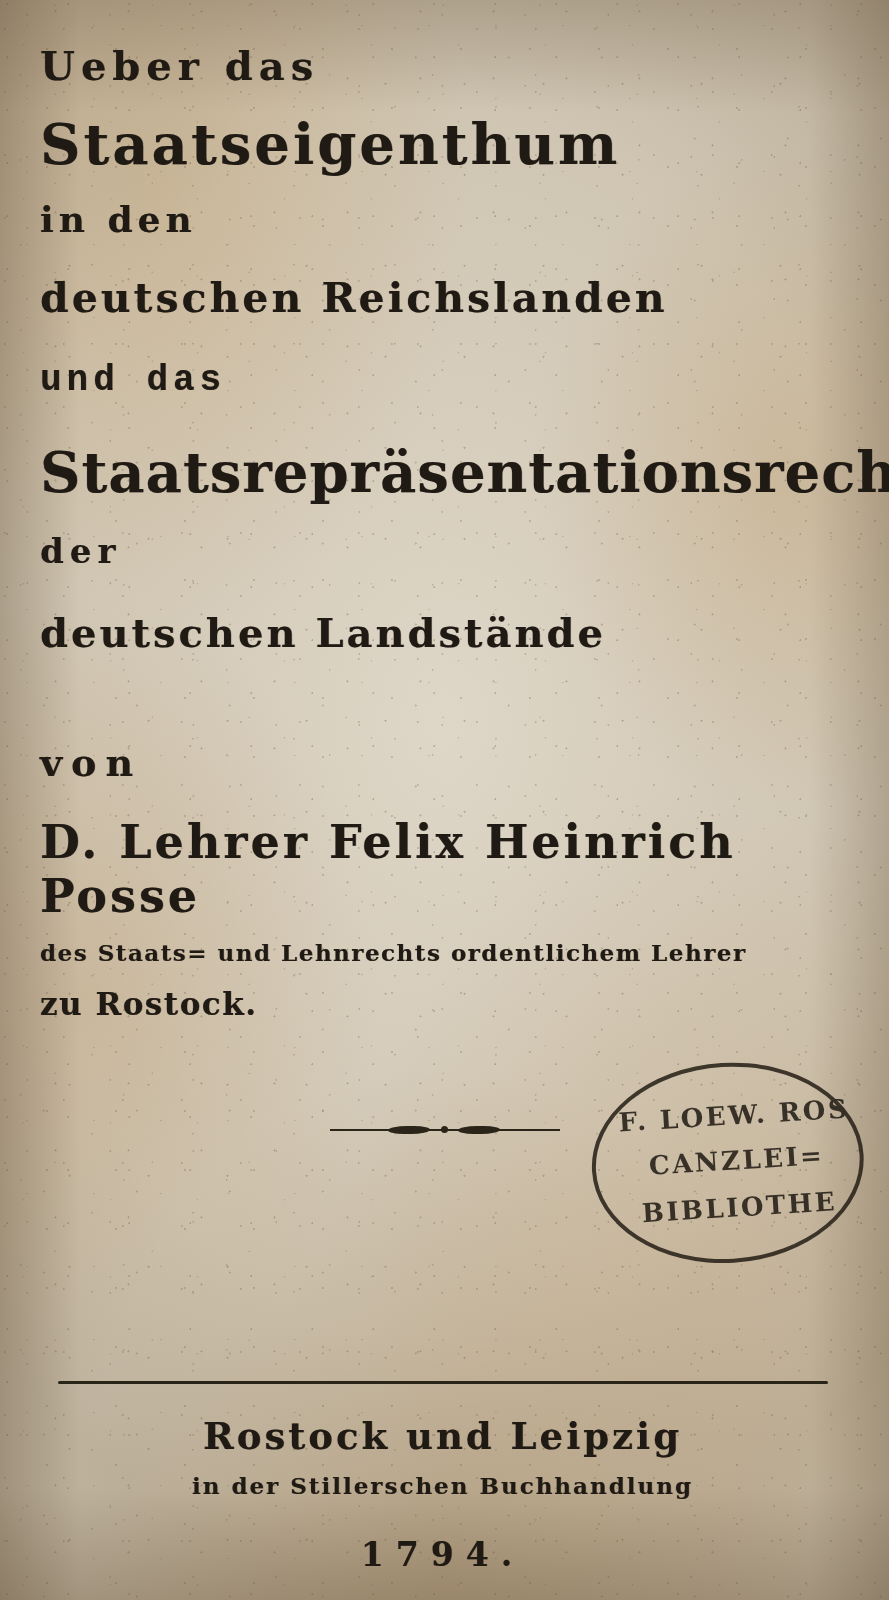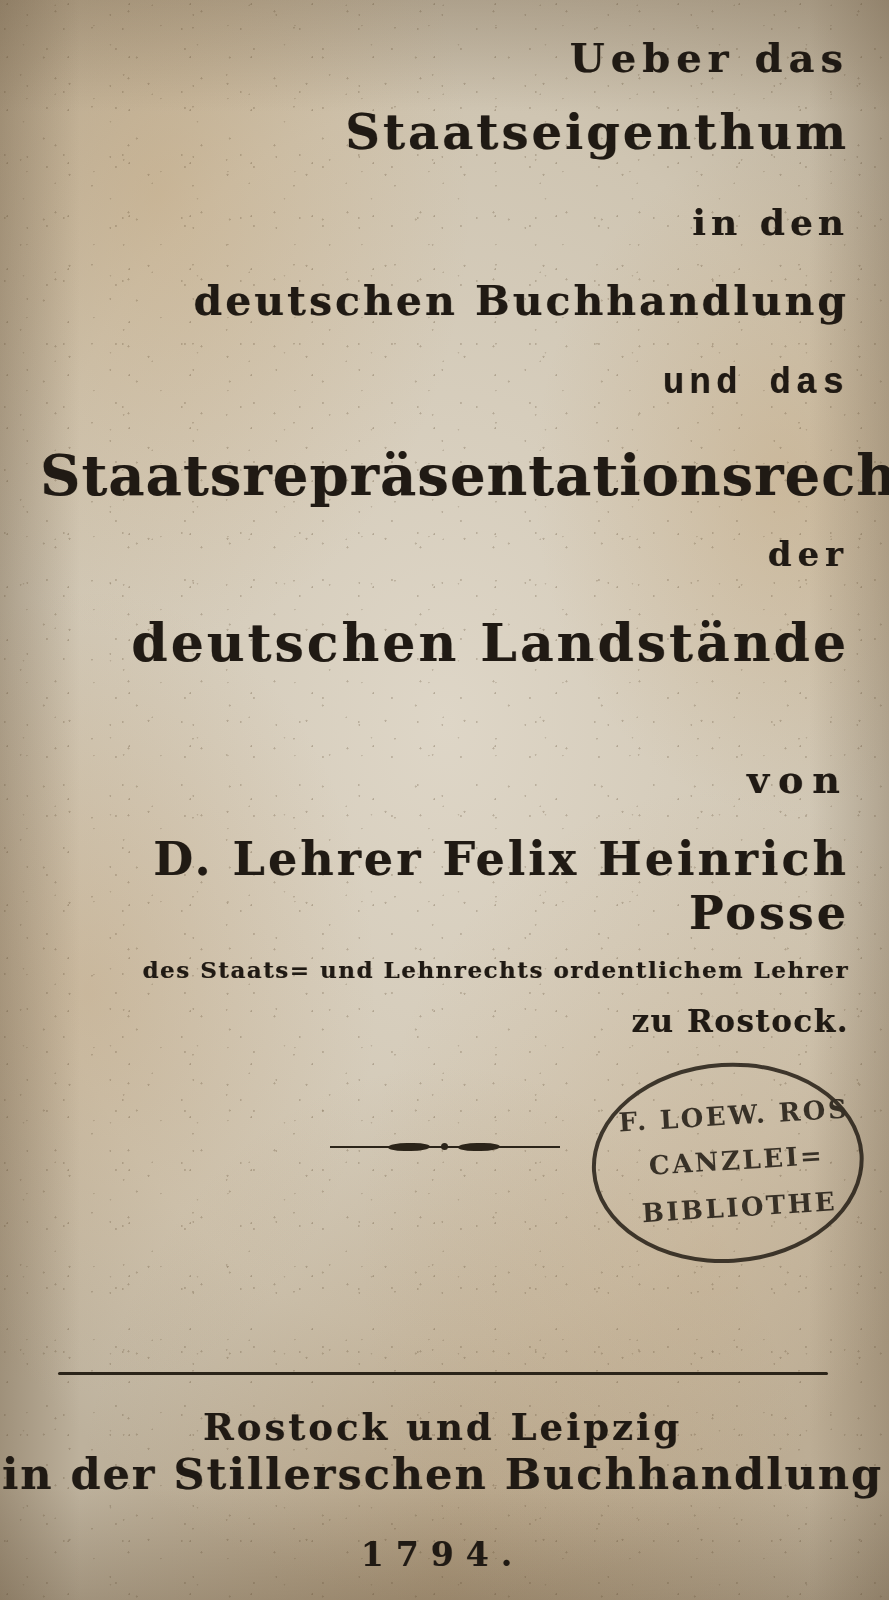--- a/index.html
+++ b/index.html
@@ -57,50 +57,50 @@
     pointer-events: none;
     background:
       linear-gradient(to right, rgba(90,70,45,.30), rgba(90,70,45,0) 9%, rgba(90,70,45,0) 91%, rgba(90,70,45,.26)),
       linear-gradient(to bottom, rgba(90,70,45,.24), rgba(90,70,45,0) 7%, rgba(90,70,45,0) 93%, rgba(90,70,45,.28));
   }
 
   
   .content {
     position: relative;
     z-index: 3;
-    padding: 8px 40px;
-    text-align: right;
+    padding: 16px 40px;
+    text-align: left;
     color: #231d16;
   }
 
   .fraktur {
     font-family: "DejaVu Serif", serif;
     font-weight: 700;
     letter-spacing: 2px;
     color: #201a14;
     text-shadow: 0.5px 0.4px 0 rgba(30,22,14,.35), -0.4px -0.3px 0 rgba(60,45,28,.18);
   }
 
   .line { margin: 0; }
 
   .l-ueber {
     font-size: 40px;
     letter-spacing: 6px;
     padding-top: 26px;
   }
   .l-title1 {
-    font-size: 48px;
+    font-size: 56px;
     letter-spacing: 3px;
     margin-top: 26px;
     line-height: 1.05;
   }
   .l-inden {
     font-size: 36px;
     letter-spacing: 5px;
-    margin-top: 44px;
+    margin-top: 24px;
   }
   .l-reichslanden {
     font-size: 41px;
     letter-spacing: 3px;
     margin-top: 34px;
   }
   .l-unddas {
     font-size: 36px;
     letter-spacing: 5px;
     margin-top: 38px;
@@ -110,21 +110,21 @@
     font-size: 56px;
     letter-spacing: 1px;
     margin-top: 38px;
   }
   .l-der {
     font-size: 34px;
     letter-spacing: 6px;
     margin-top: 26px;
   }
   .l-landstaende {
-    font-size: 52px;
+    font-size: 40px;
     letter-spacing: 3px;
     margin-top: 38px;
   }
   .l-von {
     font-size: 38px;
     letter-spacing: 9px;
     margin-top: 84px;
   }
   .l-author {
     font-size: 46px;
@@ -230,42 +230,42 @@
     height: 3px;
     margin: 0 auto 30px auto;
     background: #2b2419;
     border-radius: 2px;
   }
   .f-line1 {
     font-size: 37px;
     letter-spacing: 3px;
   }
   .f-line2 {
-    font-size: 43px;
+    font-size: 23px;
     letter-spacing: 2px;
-    margin-top: 0;
+    margin-top: 14px;
   }
   .f-year {
     font-size: 33px;
     letter-spacing: 12px;
     margin-top: 36px;
   }
 </style>
 </head>
 <body>
 
 <div class="page">
   <div class="grain"></div>
   <div class="vignette"></div>
 
   <div class="content">
     <div class="line fraktur l-ueber">Ueber das</div>
     <div class="line fraktur l-title1">Staatseigenthum</div>
     <div class="line fraktur l-inden">in den</div>
-    <div class="line fraktur l-reichslanden">deutschen Buchhandlung</div>
+    <div class="line fraktur l-reichslanden">deutschen Reichslanden</div>
     <div class="line fraktur l-unddas">und das</div>
     <div class="line fraktur l-title2">Staatsrepräsentationsrecht</div>
     <div class="line fraktur l-der">der</div>
     <div class="line fraktur l-landstaende">deutschen Landstände</div>
 
     <div class="line fraktur l-von">von</div>
     <div class="line fraktur l-author">D. Lehrer Felix Heinrich Posse</div>
     <div class="line fraktur l-sub1">des Staats= und Lehnrechts ordentlichem Lehrer</div>
     <div class="line fraktur l-sub2">zu Rostock.</div>
 

